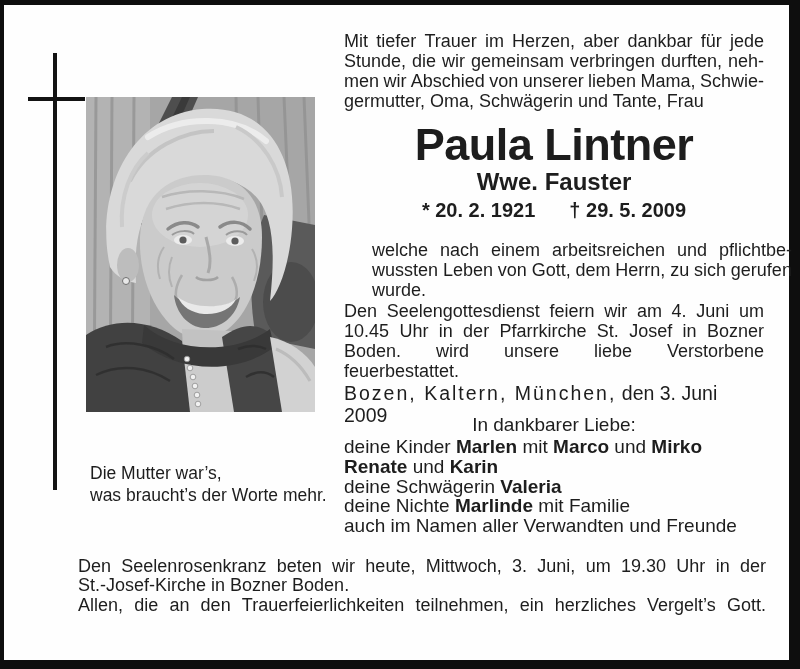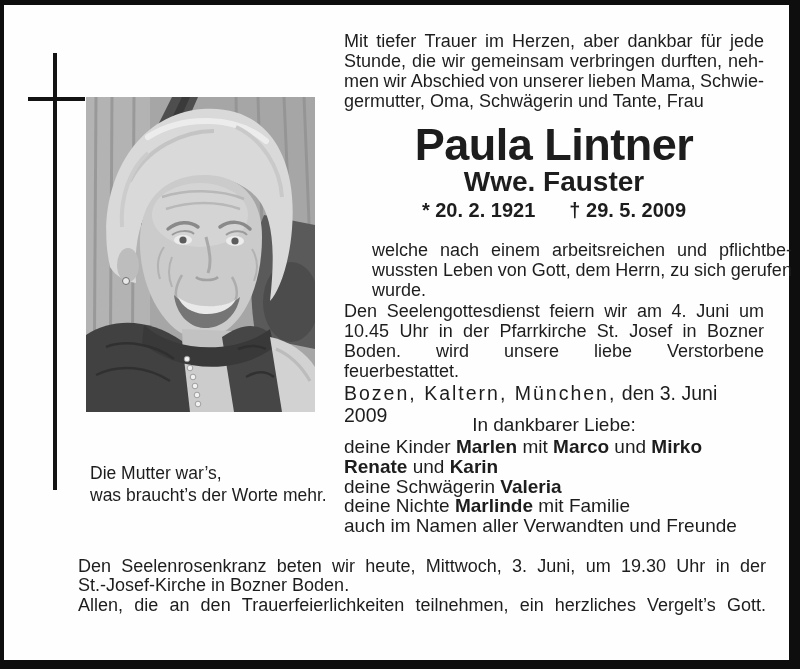--- a/index.html
+++ b/index.html
@@ -27,21 +27,21 @@
   
   .col{position:absolute;left:344px;width:420px;}
   .intro{top:31px;font-size:18px;line-height:20px;}
   .tline{white-space:nowrap;}
   .tline.fill{display:flex;justify-content:space-between;white-space:normal;}
   .tline.fill span{white-space:pre;}
   .tline.fill span + span{margin-left:3px;}
 
   .name{top:121px;font-size:45px;line-height:48px;font-weight:bold;
     text-align:center;letter-spacing:-0.5px;}
-  .widow{top:167px;font-size:28px;line-height:30px;font-weight:bold;text-align:center;}
+  .widow{top:167px;font-size:24px;line-height:30px;font-weight:bold;text-align:center;}
   .dates{top:198px;line-height:24px;font-size:20px;font-weight:bold;
     display:flex;justify-content:center;gap:34px;}
 
   .called{top:240px;font-size:18px;line-height:20px;margin-left:28px;}
   .service{top:301px;font-size:18px;line-height:20px;}
 
   .dateline{top:382px;font-size:19.5px;line-height:22px;}
   .dateline .places{letter-spacing:2px;}
 
   .liebe{top:415px;font-size:19px;line-height:20px;text-align:center;}

